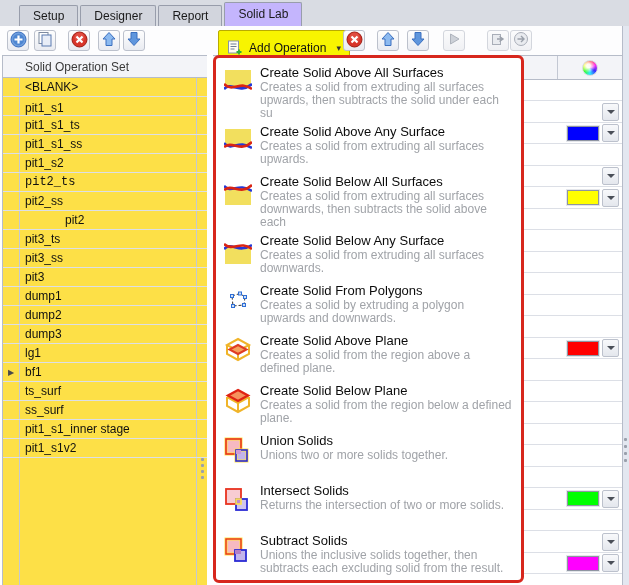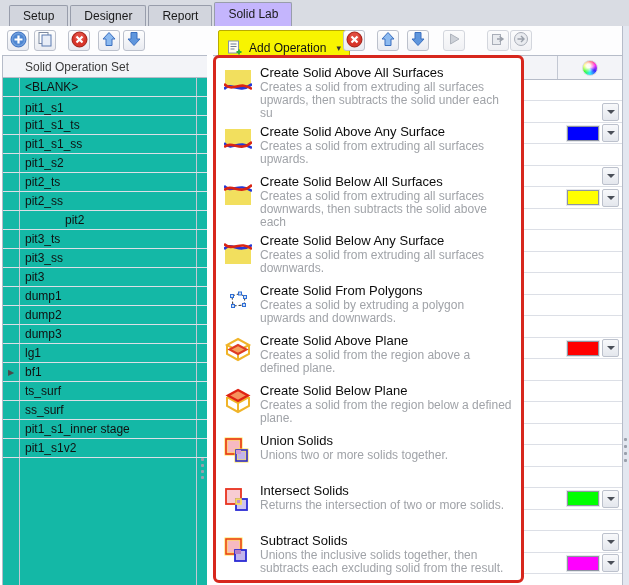--- a/index.html
+++ b/index.html
@@ -1,38 +1,38 @@
 <!DOCTYPE html>
 <html><head>
 <meta charset="utf-8">
 <style>
   html,body{margin:0;padding:0;background:#fff;}
   #app{position:relative;width:629px;height:585px;overflow:hidden;
        font-family:"Liberation Sans",sans-serif;font-size:12px;color:#1a1a1a;background:#fff;}
 
   
   .tabbar{position:absolute;left:0;top:0;width:629px;height:26px;background:#d9dce3;
-          display:flex;align-items:flex-end;padding-left:9px;box-sizing:border-box;}
+          display:flex;align-items:flex-end;padding-left:19px;box-sizing:border-box;}
   .tab{height:20px;line-height:20px;padding:0 13px;margin-right:2px;background:#d2d5dd;
        border:1px solid #989dab;border-bottom:none;border-radius:2px 2px 0 0;cursor:default;}
   .tab.active{background:#c4b5fd;height:23px;line-height:23px;}
 
   
   .toolbar{position:absolute;top:26px;height:29px;background:#fdfdfe;}
   .tbtn{position:absolute;top:4px;width:22px;height:21px;box-sizing:border-box;
         border:1px solid #bcc1cc;border-radius:3px;background:linear-gradient(#fefefe,#e9ebf1);
         display:flex;align-items:center;justify-content:center;padding:0;}
   .tbtn.disabled{border-color:#d3d6dd;background:linear-gradient(#fbfbfc,#f0f1f4);}
   .addop{position:absolute;left:5px;top:4px;height:36px;box-sizing:border-box;
          background:#f8f400;border:1px solid #b9ab00;border-radius:2px;
          display:flex;align-items:center;gap:6px;padding:0 8px;font-size:12px;color:#111;}
   .addop .caret{font-size:9px;color:#333;margin-left:4px;}
 
   
-  .lpanel{position:absolute;left:2px;top:55px;width:205px;height:530px;background:#14b8a6;
+  .lpanel{position:absolute;left:2px;top:55px;width:205px;height:530px;background:#fde047;
           border-left:1px solid #b6bcc9;border-top:1px solid #b6bcc9;box-sizing:border-box;}
   .lpanel .vline{position:absolute;top:0;bottom:0;width:1px;background:#c3c8d3;}
   .lheader{position:absolute;left:0;top:0;right:0;height:22px;background:#f3f4f8;
            border-bottom:1px solid #b6bcc9;box-sizing:border-box;display:flex;align-items:center;}
   .lheader .htext{padding-left:22px;color:#3a3a3a;}
   .lrow{position:absolute;left:0;right:0;height:19px;box-sizing:border-box;
         border-bottom:1px solid #dcdfe6;display:flex;}
   .lrow .sel{width:16px;min-width:16px;display:flex;align-items:center;justify-content:center;
              font-size:8px;color:#4a4a4a;}
   .lrow .nm{padding-left:6px;display:flex;align-items:center;color:#101010;}
@@ -183,21 +183,21 @@
           <div class="nm">pit1_s1_ts</div>
         </div>
         <div class="lrow" style="top: 79px;">
           <div class="sel"></div>
           <div class="nm">pit1_s1_ss</div>
         </div>
         <div class="lrow" style="top: 98px;">
           <div class="sel"></div>
           <div class="nm">pit1_s2</div>
         </div>
-        <div class="lrow" style="top: 117px;">
+        <div class="lrow" style="top: 117px; font-family: Liberation Mono, monospace;">
           <div class="sel"></div>
           <div class="nm">pit2_ts</div>
         </div>
         <div class="lrow" style="top: 136px;">
           <div class="sel"></div>
           <div class="nm">pit2_ss</div>
         </div>
         <div class="lrow" style="top: 155px; gap: 40px;">
           <div class="sel"></div>
           <div class="nm">pit2</div>

